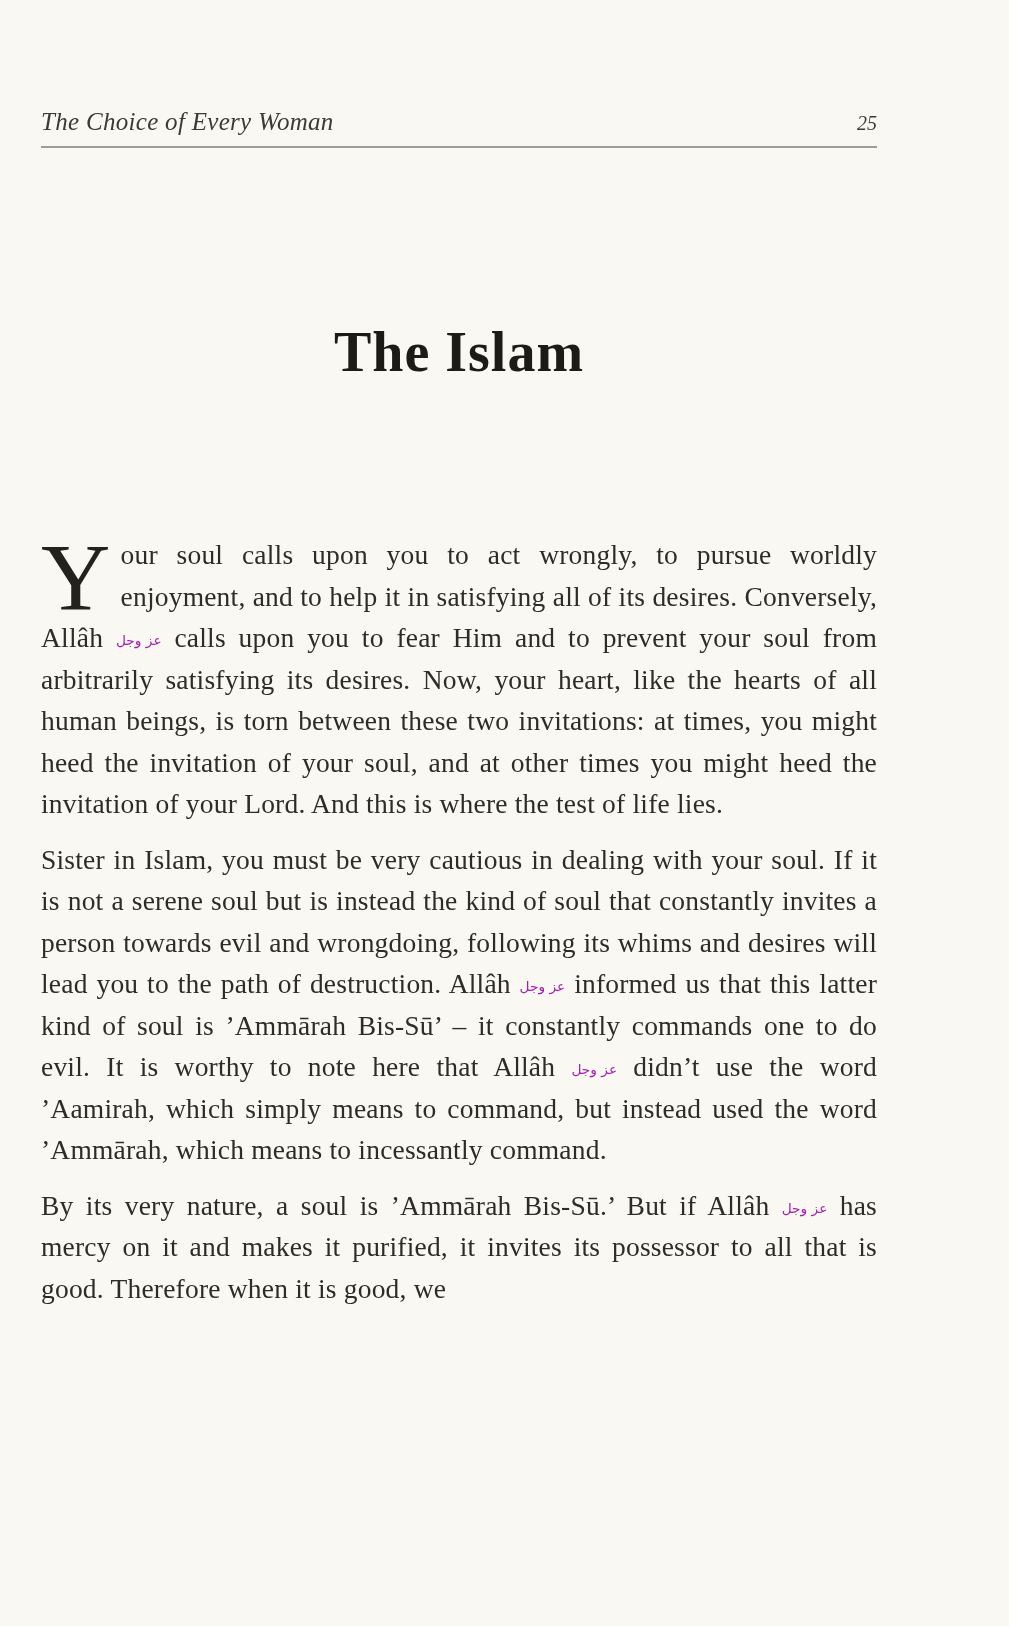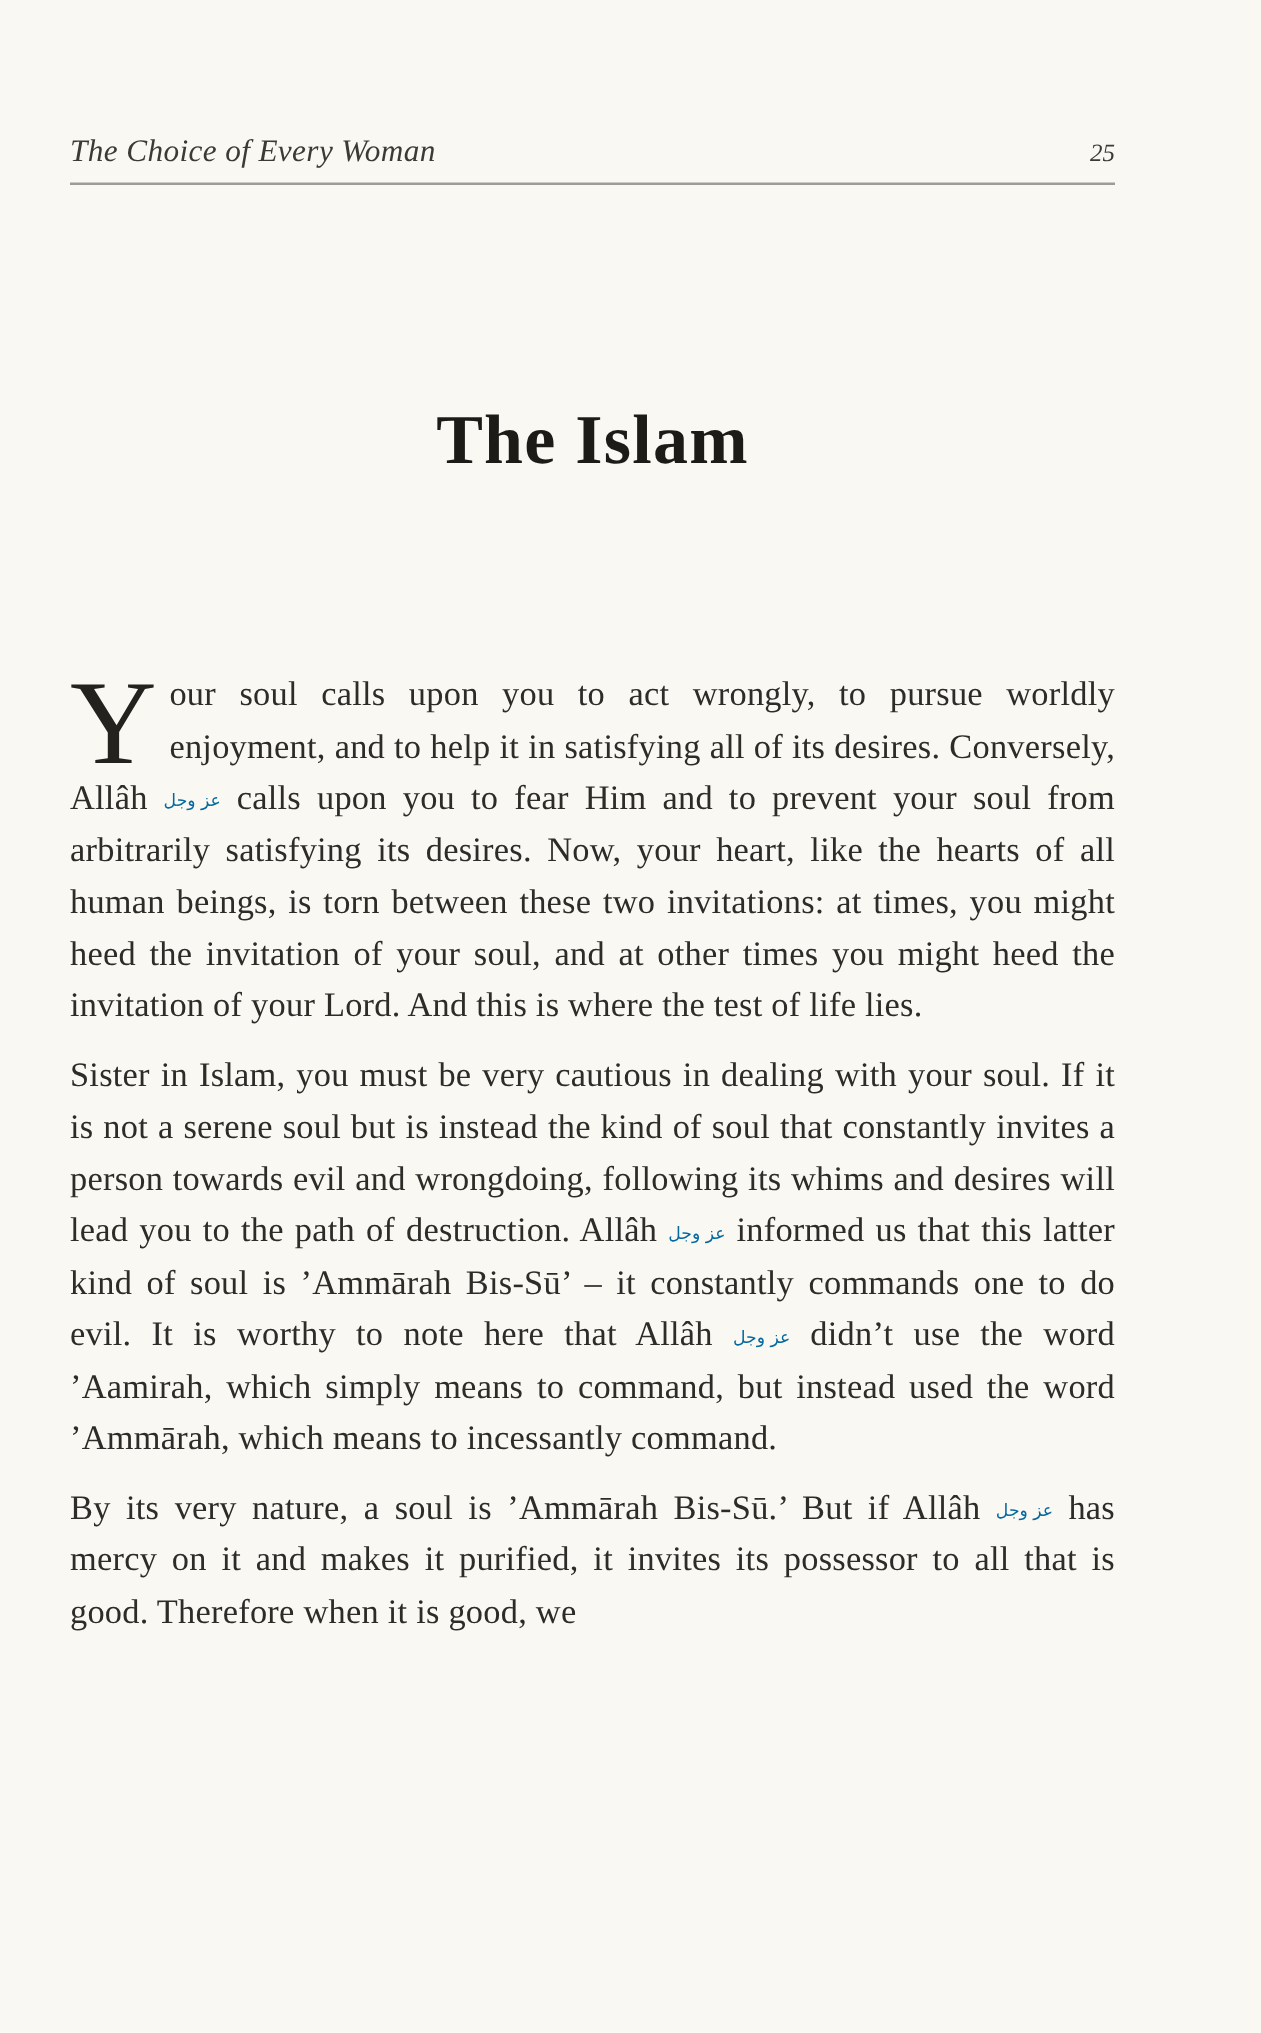--- a/index.html
+++ b/index.html
@@ -12,21 +12,21 @@
     width: 1009px;
     height: 1626px;
     background: #faf8f2;
     overflow: hidden;
     font-family: "Liberation Serif", serif;
     color: #2e2c29;
     box-sizing: border-box;
     padding-top: 108px;
   }
   .text-column {
-    margin-left: 56px;
+    margin-left: 41px;
     width: 836px;
   }
   .running-header {
     display: flex;
     justify-content: space-between;
     align-items: baseline;
     font-size: 25px;
     font-style: italic;
     color: #3b3a35;
   }
@@ -64,21 +64,21 @@
     color: #24221f;
   }
   .italic { }
   .honorific {
     font-family: "DejaVu Sans", sans-serif;
     font-size: 0.5em;
     display: inline-block;
     line-height: 1;
     vertical-align: baseline;
     transform: translateY(-2px);
-    color: #0369a1;
+    color: #a21caf;
   }
 </style>
 </head>
 <body>
 
 <div class="page">
   <div class="text-column">
 
     <div class="running-header">
       <span class="book-title">The Choice of Every Woman</span>

